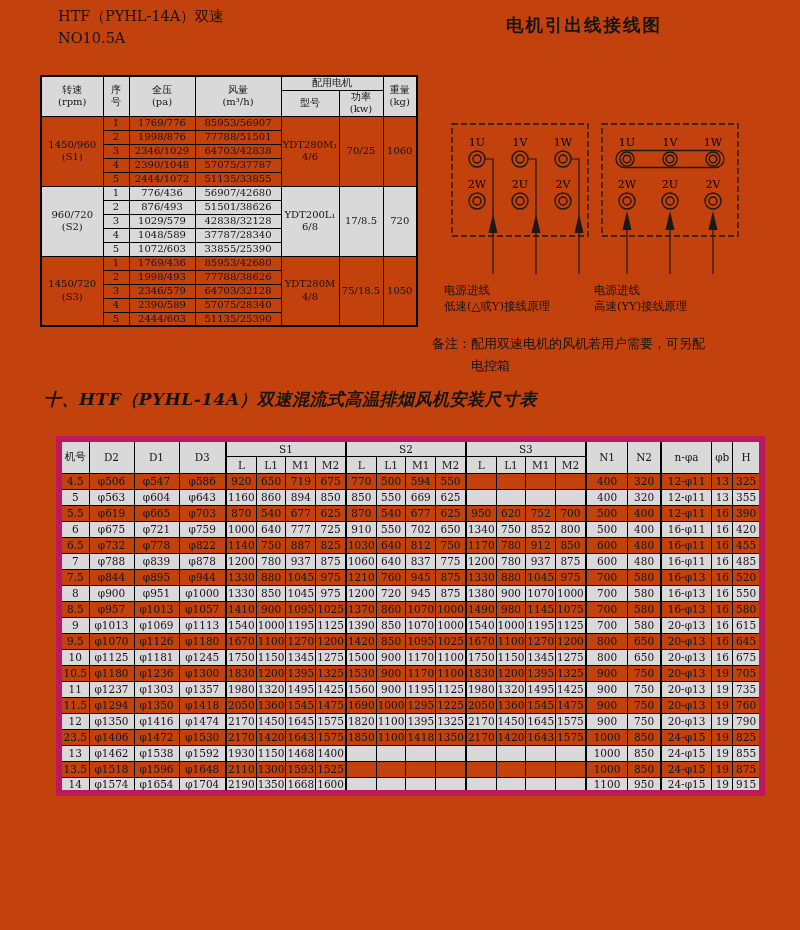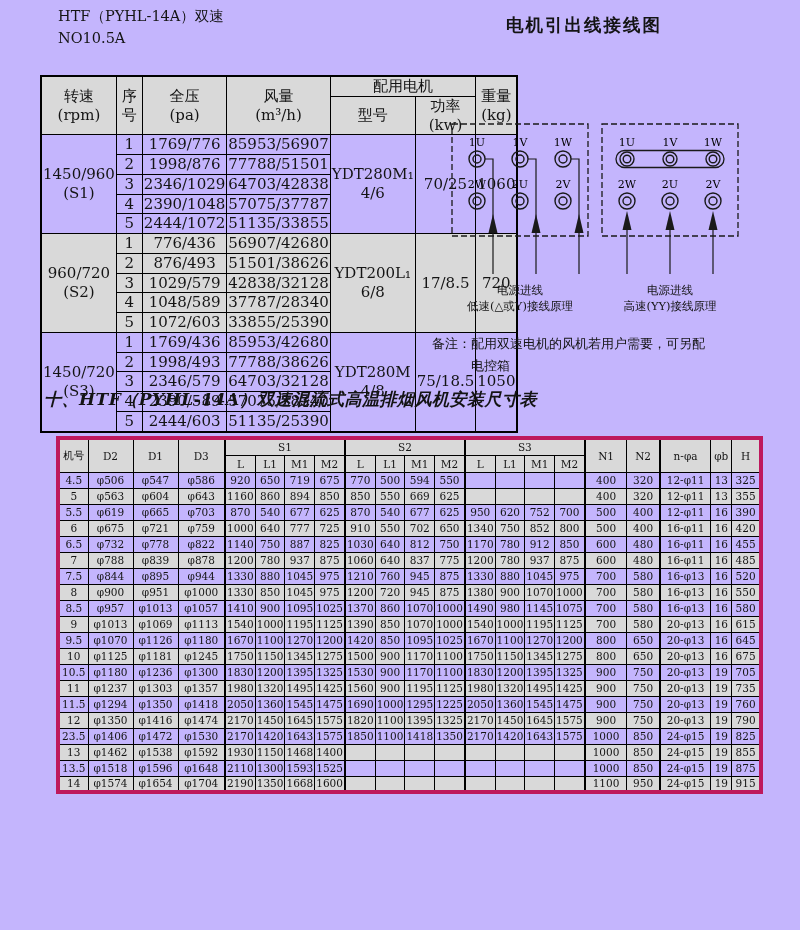--- a/index.html
+++ b/index.html
@@ -1,58 +1,58 @@
 <!DOCTYPE html>
 <html><head>
 <meta charset="utf-8">
 <style>
   * { box-sizing: border-box; }
   html,body { margin:0; padding:0; background:#ffffff; }
   .page {
     position: relative;
     width: 800px;
     height: 930px;
-    background: #c4b5fd;
+    background: #c2410c;
     color: #141414;
     font-family: "DejaVu Serif", "Liberation Serif", serif;
     overflow: hidden;
   }
 
   
   .model-info { position:absolute; left:58px; top:6px; font-size:14.5px; line-height:1.5; }
 
   
   .title9 { position:absolute; left:372px; top:4px; width:424px; text-align:center; font-weight:bold; }
   .title9 .l1 { font-size:17.5px; letter-spacing:1px; }
   .title9 .l2 { font-size:17.5px; letter-spacing:2px; margin-top:9px; }
 
   
   .spec-wrap { position:absolute; left:40px; top:75px; }
   table { border-collapse:collapse; table-layout:fixed; }
-  .spec-table { border:2px solid #000; font-size:15px; }
+  .spec-table { border:2px solid #000; font-size:10px; }
   .spec-table th, .spec-table td { border:1px solid #000; text-align:center; padding:0 1px; height:14px; font-weight:normal; line-height:1.25; }
   .spec-table thead th { background:#d9d9d9; }
   tr.shaded td { background:#d9d9d9; }
 
   
   .diag { position:absolute; width:152px; }
   .diag-left  { left:444px; top:114px; }
   .diag-right { left:594px; top:114px; }
-  .diag-caption { text-align:center; font-size:11.5px; line-height:1.4; margin-top:-4px; }
+  .diag-caption { font-size:11.5px; line-height:1.4; margin-top:-4px; }
 
   
   .note9 { position:absolute; left:432px; top:333px; width:344px; font-size:13px; line-height:1.7; display:flex; }
   .note9 .lbl { white-space:nowrap; }
 
   
   .title10 { position:absolute; left:44px; top:388px; font-size:17px; font-weight:bold; letter-spacing:0.5px;font-style:italic; }
 
   
   .install-wrap { position:absolute; left:56px; top:436px; }
-  .install-table { border:4px solid #be185d; font-size:10.5px; }
+  .install-table { border:6px solid #be185d; font-size:10.5px; }
   .install-table th, .install-table td { border:1px solid #000; text-align:center; padding:0 1px; height:16px; font-weight:normal; white-space:nowrap; }
   .install-table thead th { background:#d9d9d9; height:17px; }
   .gb { border-left-width:2px !important; }
 
   
   .notes10 { position:absolute; left:38px; top:854px; font-size:13px; line-height:2.05; }
   .notes10 .ln2 { padding-left:44px; }
 
   svg text { font-family:"DejaVu Serif","Liberation Serif",serif; }
 </style>

